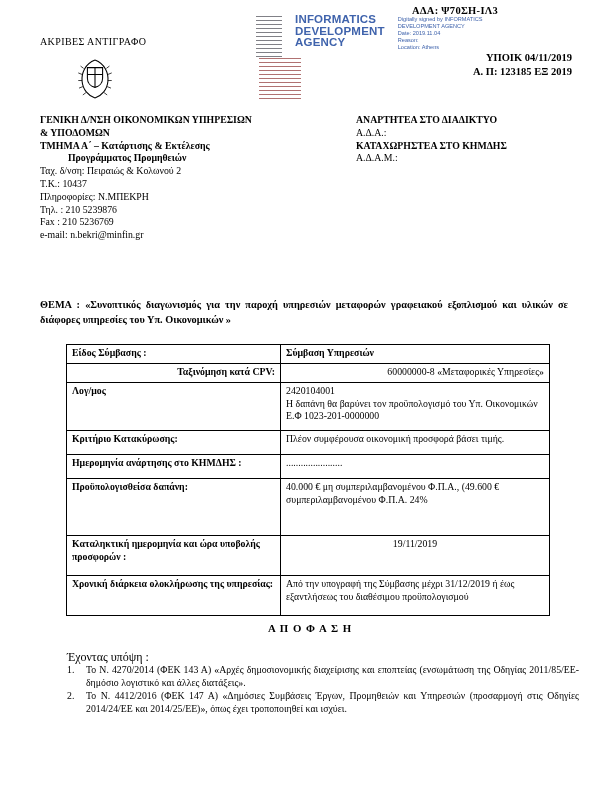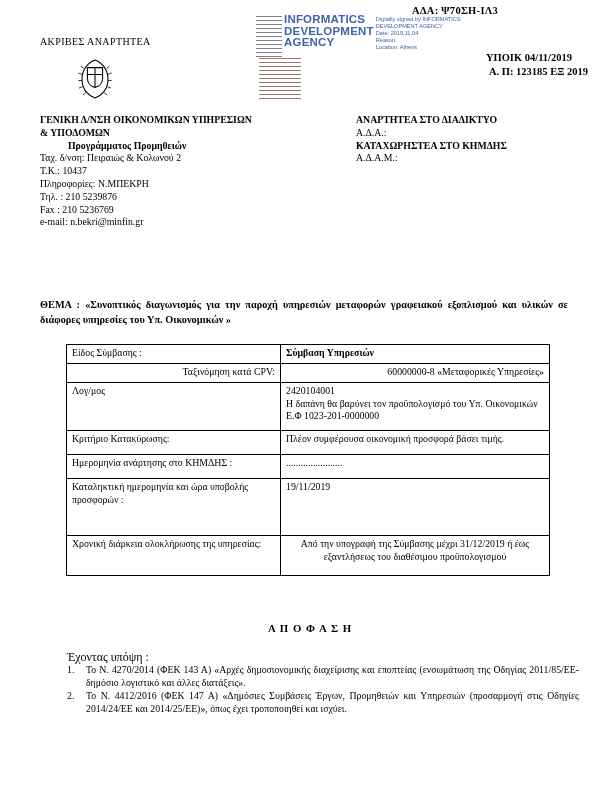--- a/index.html
+++ b/index.html
@@ -5,46 +5,46 @@
   * { margin:0; padding:0; box-sizing:border-box; }
   html,body { background:#ffffff; }
   .page {
     position:relative; width:604px; height:792px; margin:0 auto;
     background:#ffffff; color:#000;
     font-family:"Liberation Serif", serif; overflow:hidden;
   }
   
   .ada-top { position:absolute; top:5px; left:408px; font-size:10.5px; font-weight:bold; letter-spacing:.3px; }
   .exact-copy { position:absolute; top:36px; left:36px; font-size:10px; letter-spacing:.4px; }
-  .stamp { position:absolute; top:14px; left:252px; display:flex; gap:2px; color:#3f63ac; align-items:flex-start; }
+  .stamp { position:absolute; top:14px; left:252px; display:flex; gap:13px; color:#3f63ac; align-items:flex-start; }
   .stamp-cert {
     width:26px; height:42px; margin-top:2px;
     background:repeating-linear-gradient(to bottom, rgba(60,60,70,.65) 0 1px, transparent 1px 4px);
   }
   .stamp-big { font-family:"Liberation Sans", sans-serif; font-weight:bold; font-size:11.5px; line-height:11.5px; letter-spacing:.2px; }
   .stamp-details { font-family:"Liberation Sans", sans-serif; font-size:5.6px; line-height:7px; width:96px; margin-top:2px; }
   .red-mark {
     position:absolute; top:58px; left:255px; width:42px; height:42px; opacity:.85;
     background:repeating-linear-gradient(to bottom, rgba(139,47,47,.8) 0 1px, transparent 1px 4px);
   }
   .date-line { position:absolute; top:52px; right:36px; font-size:10.5px; font-weight:bold; }
-  .protocol-line { position:absolute; top:66px; right:20px; font-size:10.5px; font-weight:bold; }
+  .protocol-line { position:absolute; top:66px; right:36px; font-size:10.5px; font-weight:bold; }
   .emblem { position:absolute; top:56px; left:72px; }
   
   .sender { position:absolute; top:114px; left:36px; width:305px; font-size:9.8px; line-height:12.8px; }
   .sender .b { font-weight:bold; }
   .sender .indent { padding-left:28px; }
   .publish-block { position:absolute; top:114px; left:352px; font-size:9.8px; line-height:12.8px; }
   .publish-block .b { font-weight:bold; }
   
   .subject { position:absolute; top:298px; left:36px; width:528px; font-size:10.3px; font-weight:bold; line-height:14.5px; text-align:justify; }
   
   .doc-table { position:absolute; top:344px; left:62px; width:484px; border-collapse:collapse; font-size:9.8px; line-height:12.5px; table-layout:fixed; }
   .doc-table td { border:1px solid #000; vertical-align:top; padding:2px 5px; }
-  .doc-table td.lbl { width:214px; font-weight:normal; }
+  .doc-table td.lbl { width:214px; font-weight:bold; }
   .doc-table td.val { white-space:pre-line; }
   .doc-table tr:nth-child(1) td { height:19px; }
   .doc-table tr:nth-child(2) td { height:19px;text-align:right; }
   .doc-table tr:nth-child(3) td { height:48px; }
   .doc-table tr:nth-child(4) td { height:24px; }
   .doc-table tr:nth-child(5) td { height:24px; }
   .doc-table tr:nth-child(6) td { height:57px; }
   .doc-table tr:nth-child(7) td { height:40px; }
   .doc-table tr:nth-child(8) td { height:40px; }
   .doc-table tr:nth-child(1) td.val { font-weight:bold; }
@@ -56,21 +56,21 @@
   .law-item { display:flex; gap:6px; text-align:justify; margin-bottom:1px; }
   .law-num { width:13px; flex:none; }
   .law-text { flex:1; }
 </style>
 </head>
 <body>
 
 <div class="page">
 
   <div class="ada-top">ΑΔΑ: Ψ70ΣΗ-ΙΛ3</div>
-  <div class="exact-copy">ΑΚΡΙΒΕΣ ΑΝΑΡΤΗΤΕΑ</div>
+  <div class="exact-copy">ΑΚΡΙΒΕΣ ΑΝΤΙΓΡΑΦΟ</div>
 
   <div class="stamp">
     <div class="stamp-cert"></div>
     <div class="stamp-big">
       <div>INFORMATICS</div>
       <div>DEVELOPMENT</div>
       <div>AGENCY</div>
     </div>
     <div class="stamp-details">
       <div>Digitally signed by INFORMATICS DEVELOPMENT AGENCY</div>
@@ -101,20 +101,21 @@
           <path d="M37 46 l4 3"></path>
       </g>
       <path d="M15 13 h20 v14 c0 7 -5 11 -10 12 c-5 -1 -10 -5 -10 -12 z" fill="none" stroke="#000" stroke-width="1.4"></path>
       <path d="M25 13 v26 M15 22 h20" fill="none" stroke="#000" stroke-width="1.4"></path>
     </svg>
   </div>
 
   <div class="sender">
     <div class="b">ΓΕΝΙΚΗ Δ/ΝΣΗ ΟΙΚΟΝΟΜΙΚΩΝ ΥΠΗΡΕΣΙΩΝ</div>
     <div class="b">&amp; ΥΠΟΔΟΜΩΝ</div>
+    <div class="b">ΤΜΗΜΑ Α΄ – Κατάρτισης &amp; Εκτέλεσης</div>
     <div class="b indent">Προγράμματος Προμηθειών</div>
     <div>Ταχ. δ/νση: Πειραιώς &amp; Κολωνού 2</div>
     <div>Τ.Κ.: 10437</div>
     <div>Πληροφορίες: Ν.ΜΠΕΚΡΗ</div>
     <div>Τηλ. : 210 5239876</div>
     <div>Fax : 210 5236769</div>
     <div>e-mail: n.bekri@minfin.gr</div>
   </div>
 
   <div class="publish-block">
@@ -146,20 +147,24 @@
       </tr>
       <tr>
         <td class="lbl">Κριτήριο Κατακύρωσης:</td>
         <td class="val">Πλέον συμφέρουσα οικονομική προσφορά βάσει τιμής.</td>
       </tr>
       <tr>
         <td class="lbl">Ημερομηνία ανάρτησης στο ΚΗΜΔΗΣ :</td>
         <td class="val">.......................</td>
       </tr>
       <tr>
+        <td class="lbl">Προϋπολογισθείσα δαπάνη:</td>
+        <td class="val">40.000 € μη συμπεριλαμβανομένου Φ.Π.Α., (49.600 € συμπεριλαμβανομένου Φ.Π.Α. 24%</td>
+      </tr>
+      <tr>
         <td class="lbl">Καταληκτική ημερομηνία και ώρα υποβολής προσφορών :</td>
         <td class="val">19/11/2019</td>
       </tr>
       <tr>
         <td class="lbl">Χρονική διάρκεια ολοκλήρωσης της υπηρεσίας:</td>
         <td class="val">Από την υπογραφή της Σύμβασης μέχρι 31/12/2019 ή έως εξαντλήσεως του διαθέσιμου προϋπολογισμού</td>
       </tr>
     </tbody>
   </table>
 

